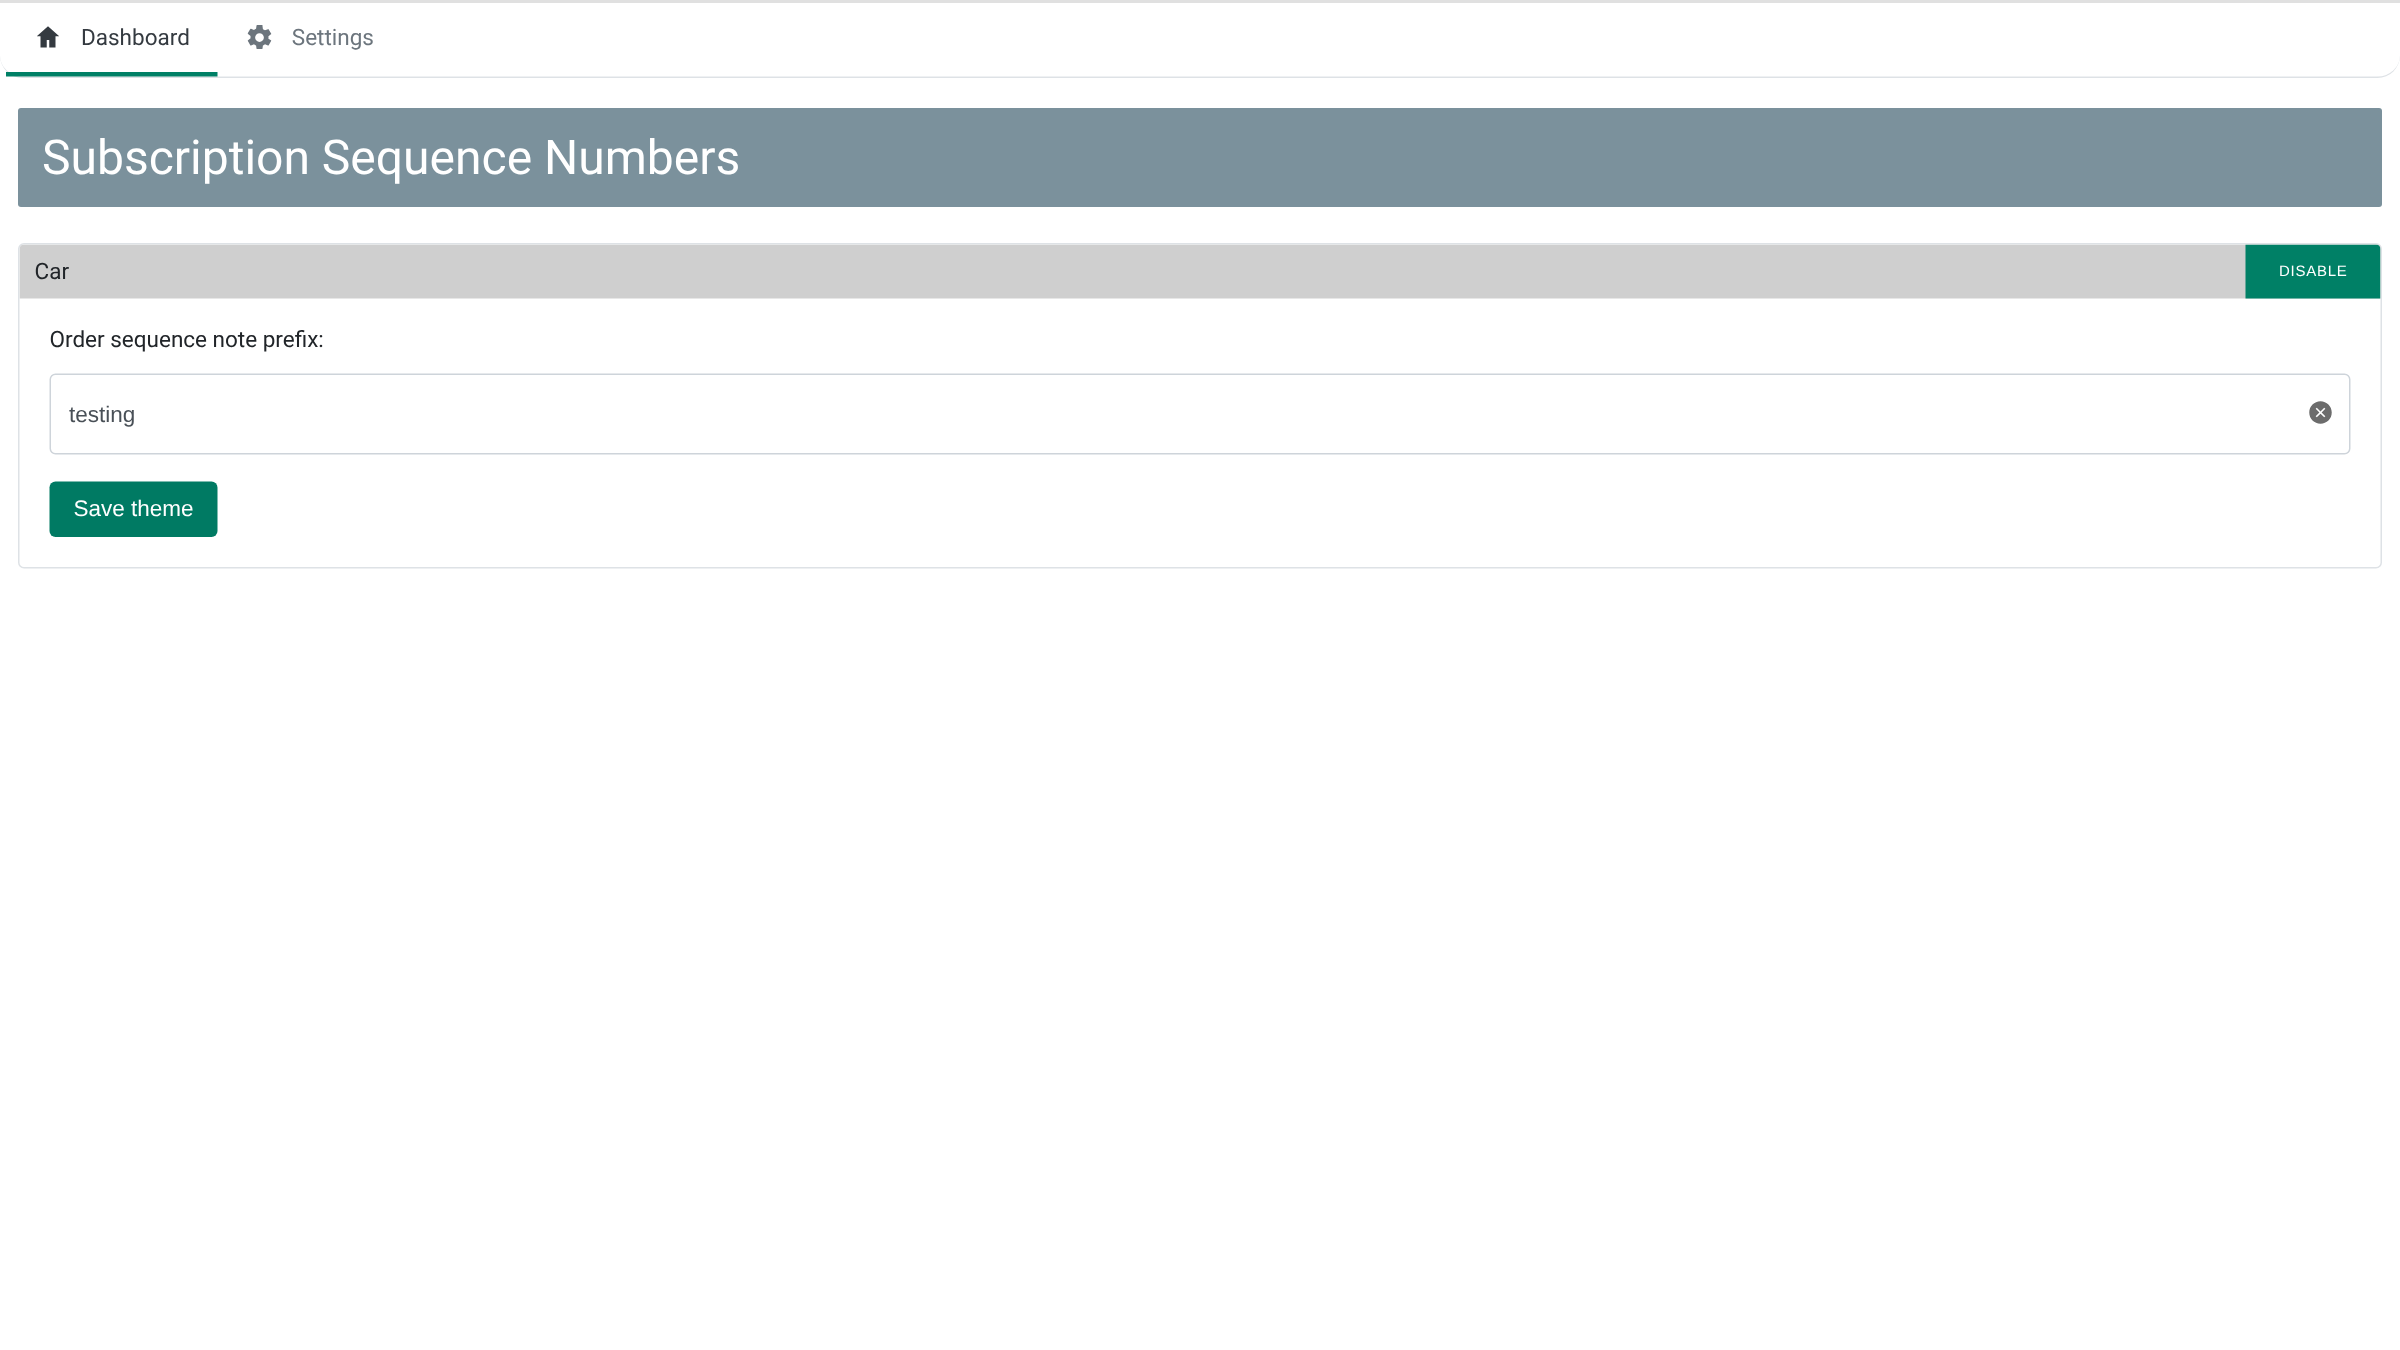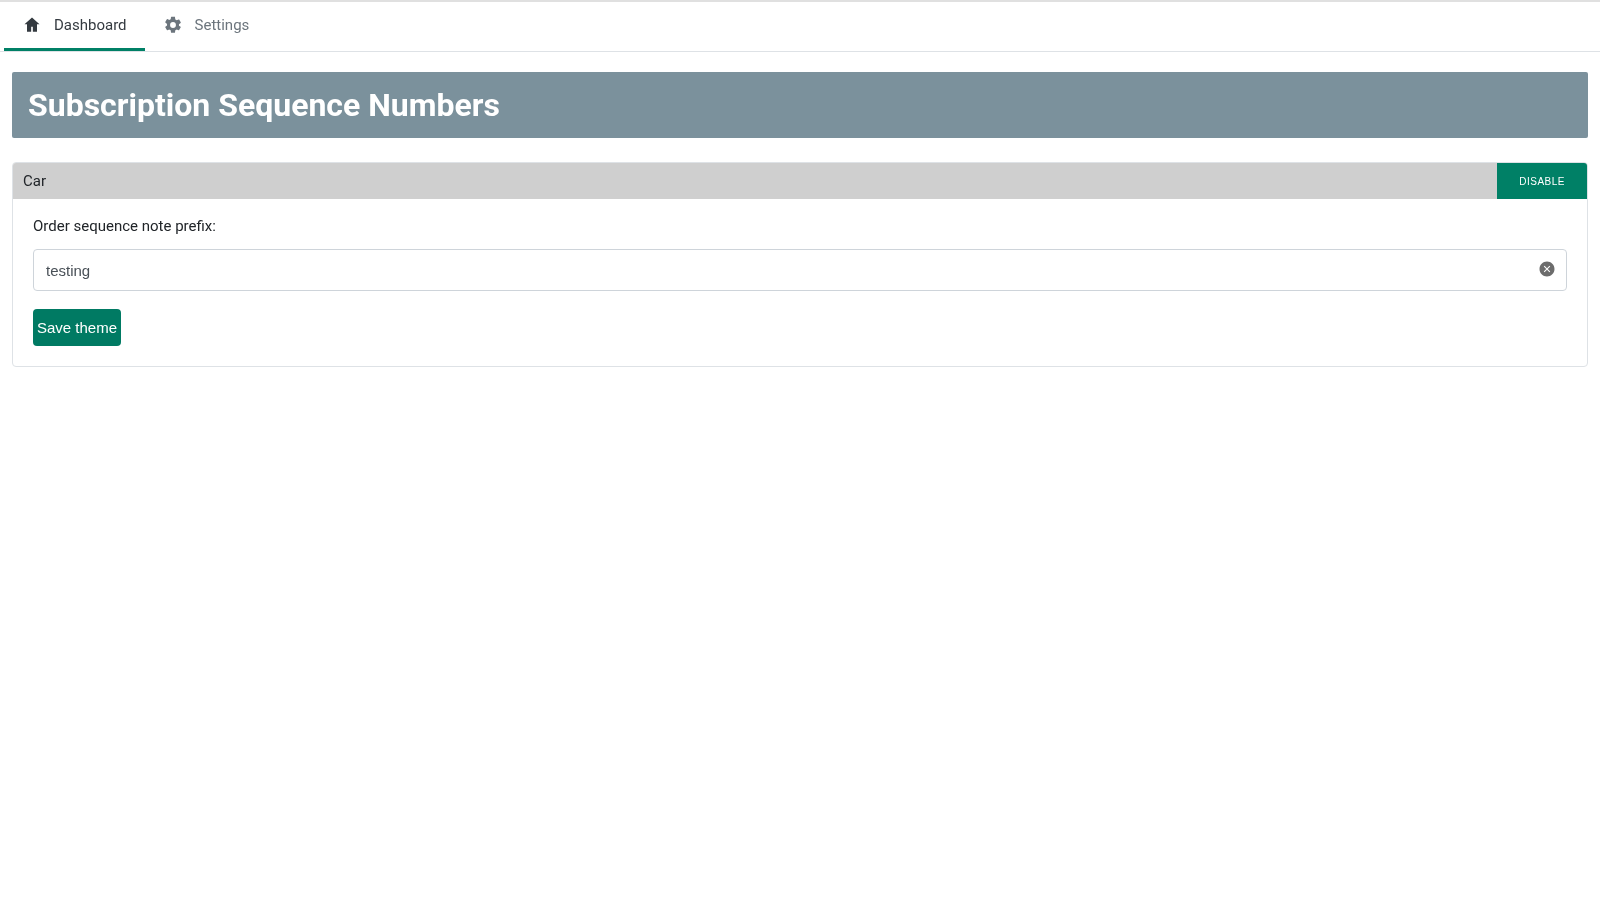--- a/index.html
+++ b/index.html
@@ -16,20 +16,21 @@
     height: 2px;
     background: #e0e0e0;
   }
   
   .tabbar {
     display: flex;
     align-items: stretch;
     height: 50px;
     border-bottom: 1px solid #dee2e6;
     padding-left: 4px;
+    border-radius: 15px;
   }
   .tab {
     display: flex;
     align-items: center;
     gap: 12px;
     padding: 0 18px;
     font-size: 15px;
     color: #6c757d;
     cursor: pointer;
     border-bottom: 3px solid transparent;
@@ -46,21 +47,21 @@
   
   .page {
     padding: 20px 12px 12px 12px;
   }
 
   
   .title-banner {
     background: #7b919c;
     color: #fff;
     font-size: 32px;
-    font-weight: 700;
+    font-weight: 400;
     padding: 14px 16px;
     border-radius: 2px;
   }
 
   
   .card {
     margin-top: 24px;
     border: 1px solid #dee2e6;
     border-radius: 4px;
     background: #fff;
@@ -98,21 +99,21 @@
     font-size: 15px;
     color: #212529;
     margin-bottom: 14px;
   }
   .input-wrap {
     position: relative;
     width: 100%;
   }
   .text-input {
     width: 100%;
-    height: 42px;
+    height: 54px;
     border: 1px solid #ced4da;
     border-radius: 4px;
     padding: 6px 42px 6px 12px;
     font-size: 15px;
     color: #495057;
     background: #fff;
     outline: none;
   }
   .clear-btn {
     position: absolute;
@@ -129,21 +130,21 @@
     justify-content: center;
     padding: 0;
   }
   .clear-btn svg path { fill: #6c6c6c; }
   .save-btn {
     margin-top: 18px;
     background: #007a63;
     color: #fff;
     border: none;
     border-radius: 4px;
-    padding: 10px 4px;
+    padding: 10px 16px;
     font-size: 15px;
     cursor: pointer;
   }
 </style>
 </head>
 <body>
 
 <div class="top-divider"></div>
 
 <nav class="tabbar">

